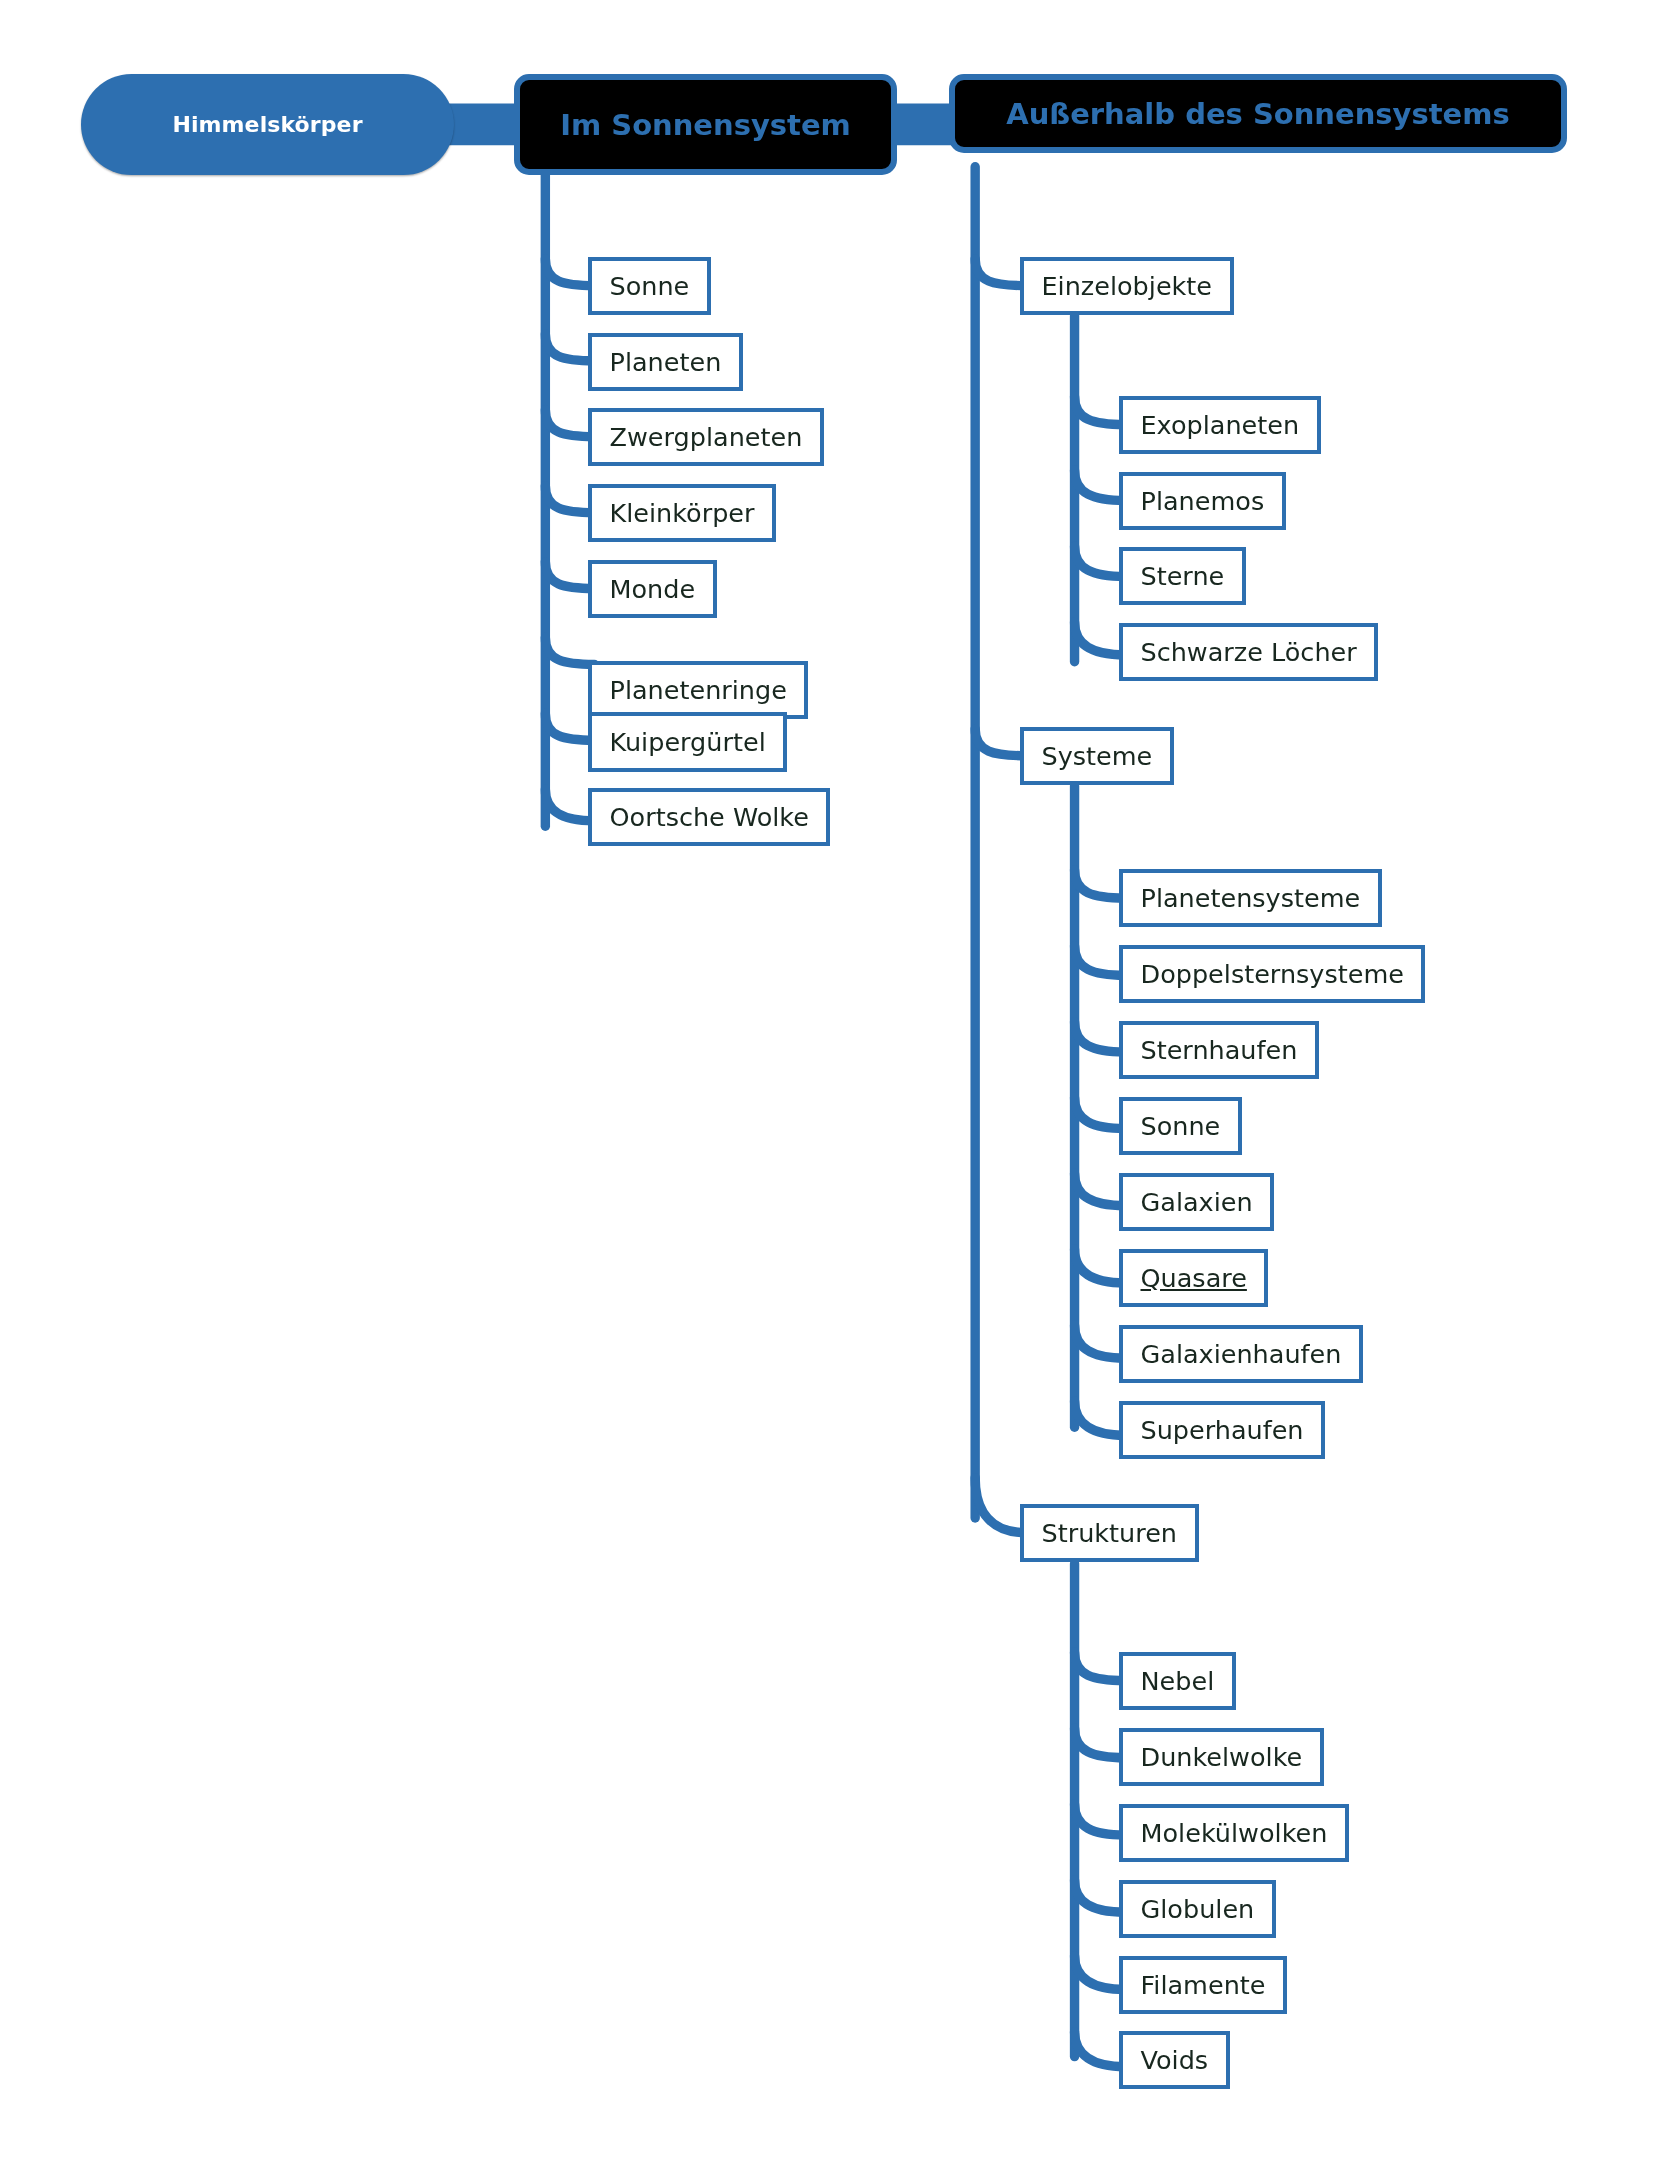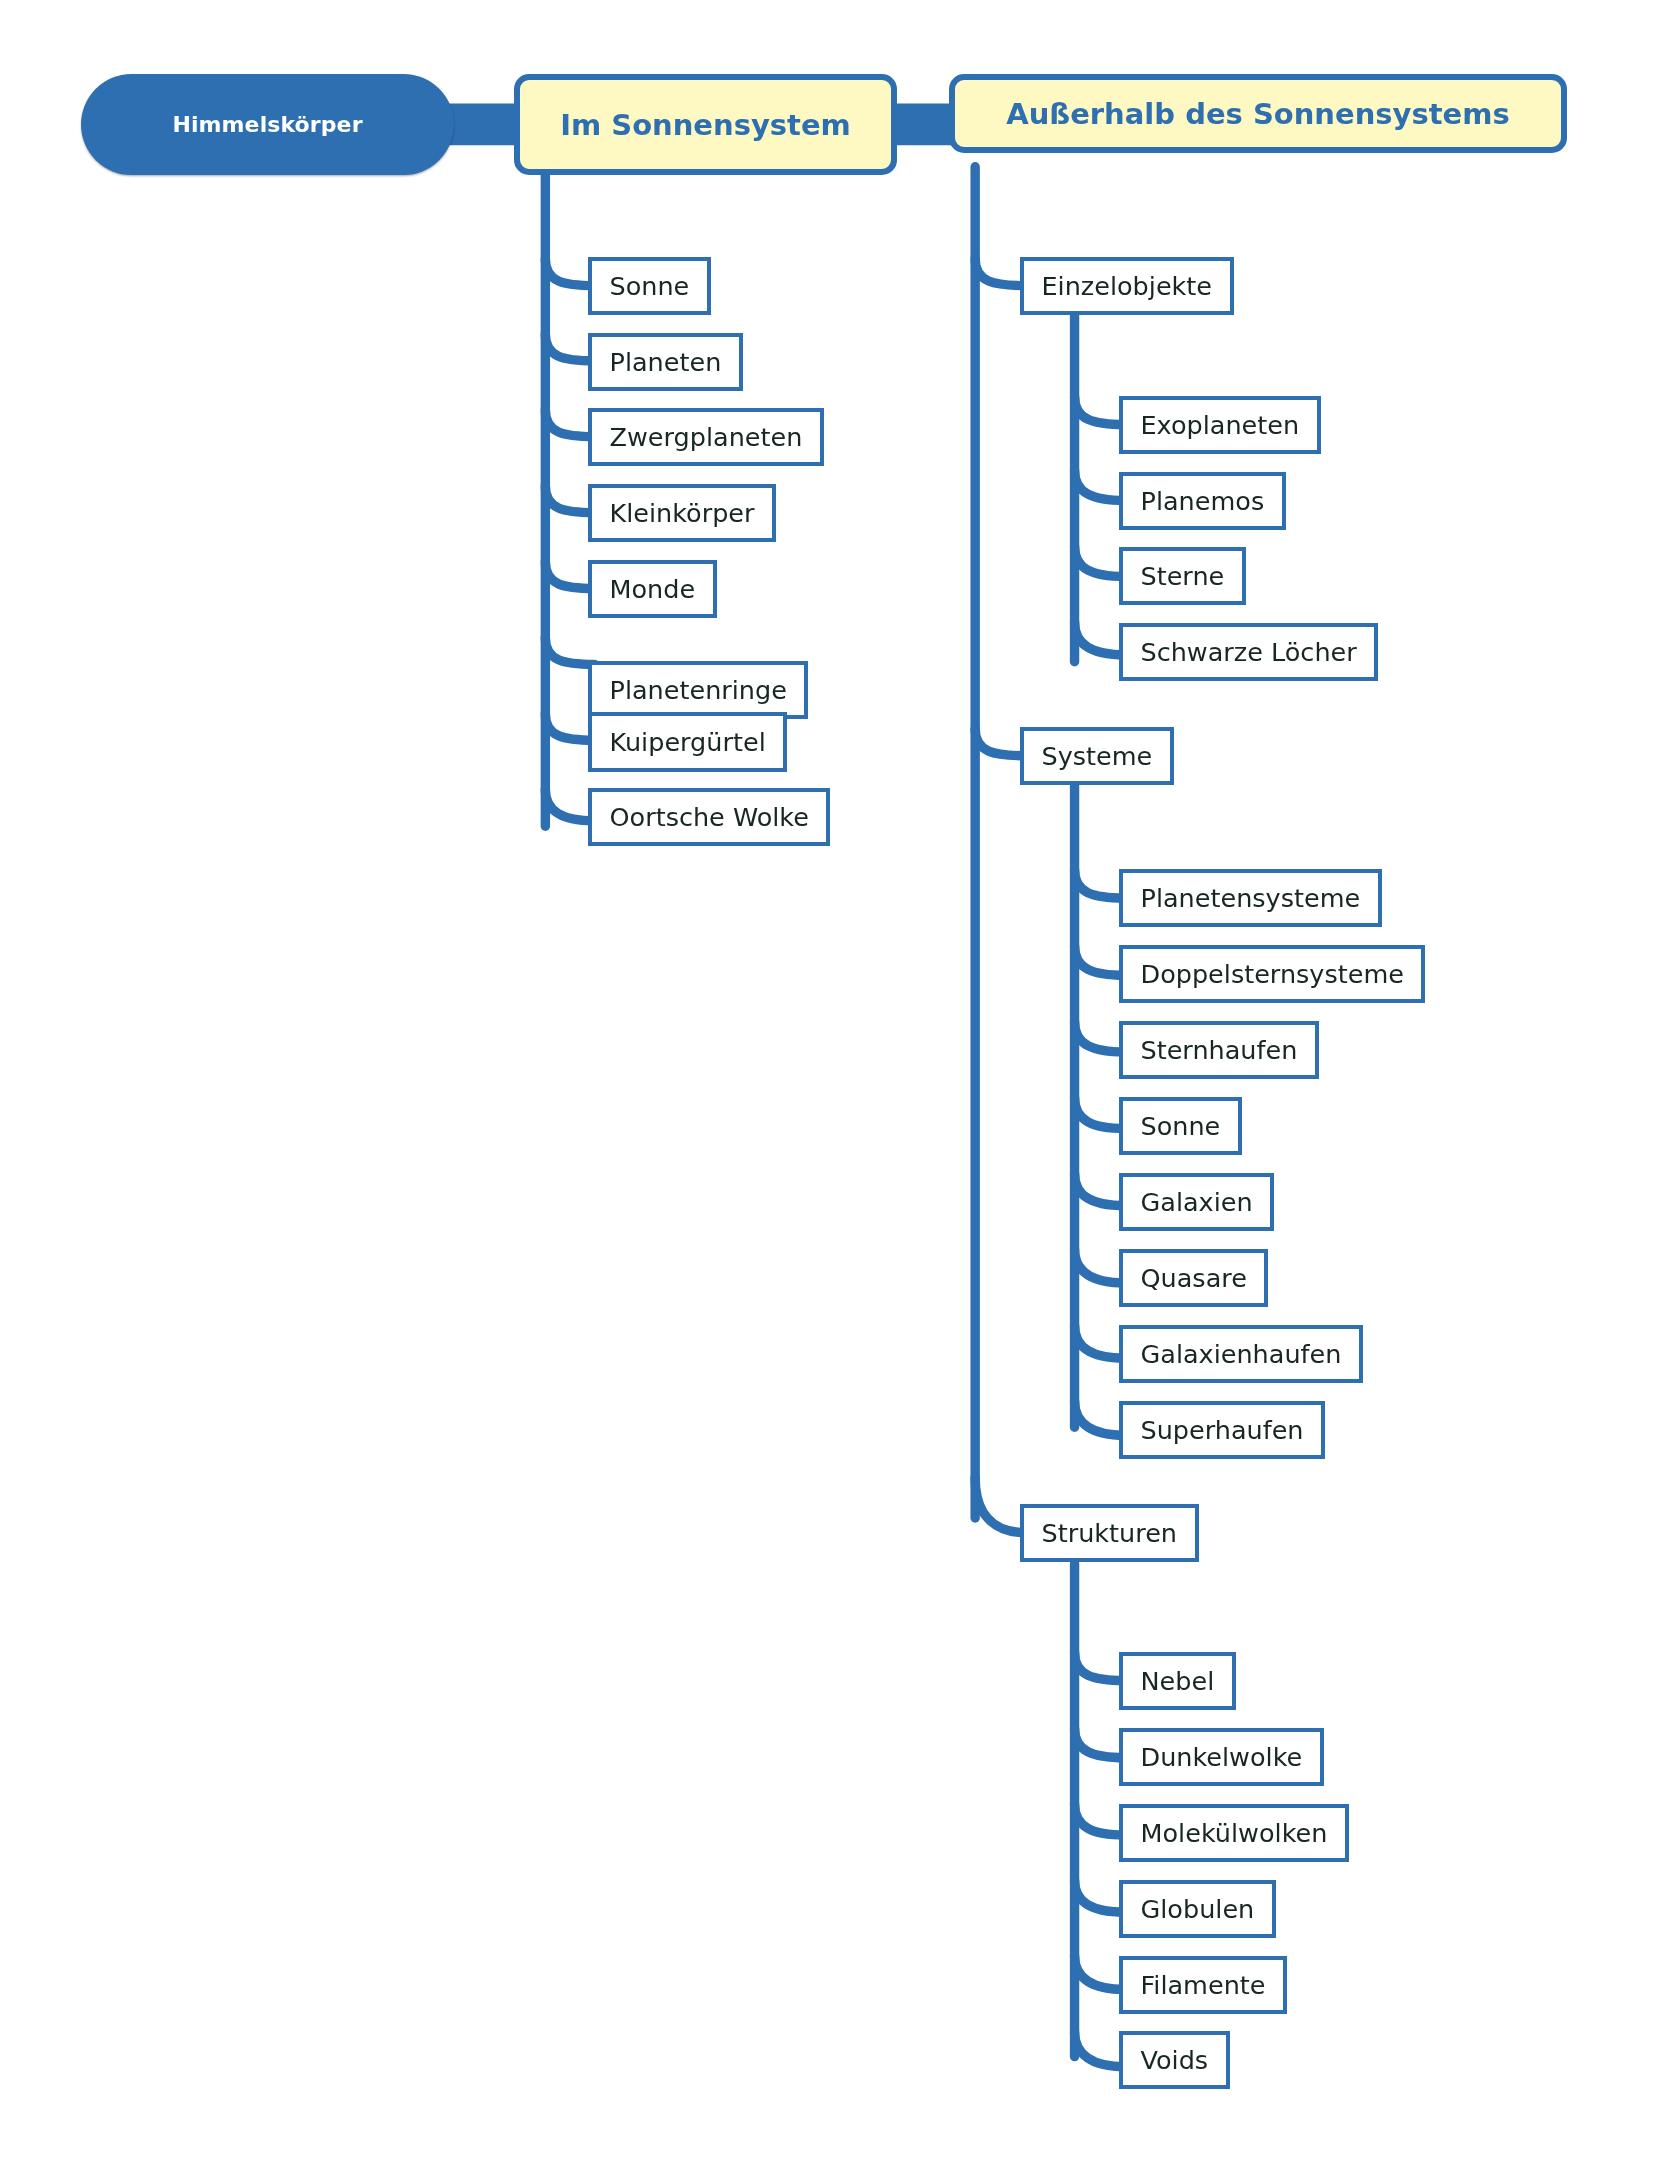--- a/index.html
+++ b/index.html
@@ -15,21 +15,21 @@
     display:flex;align-items:center;justify-content:center;
     box-shadow:0 1.3px 2px rgba(0,0,0,.30);
     color:#ffffff;
     font-weight:bold;
     font-size:22px;
     letter-spacing:0.1px;
   }
   
   .l2-node{
     position:absolute;
-    background:#fef9c3;
+    background:#000000;
     border:6px solid #2d6fb0;
     border-radius:15px;
     display:flex;align-items:center;justify-content:center;
     color:#2d6fb0;
     font-weight:bold;
     font-size:29px;
     box-sizing:border-box;
   }
   
   .box{
@@ -176,21 +176,21 @@
   </div>
   <div class="box" style="left:1119px;top:1021px;height:58px;">
     <span>Sternhaufen</span>
   </div>
   <div class="box" style="left:1119px;top:1097px;height:58px;">
     <span>Sonne</span>
   </div>
   <div class="box" style="left:1119px;top:1173px;height:58px;">
     <span>Galaxien</span>
   </div>
-  <div class="box" style="left:1119px;top:1249px;height:58px;">
+  <div class="box" style="left:1119px;top:1249px;height:58px;text-decoration:underline;">
     <span>Quasare</span>
   </div>
   <div class="box" style="left:1119px;top:1325px;height:58px;justify-content:center;">
     <span>Galaxienhaufen</span>
   </div>
   <div class="box" style="left:1119px;top:1401px;height:58px;">
     <span>Superhaufen</span>
   </div>
 
   <div class="box" style="left:1119px;top:1652px;height:58px;">

